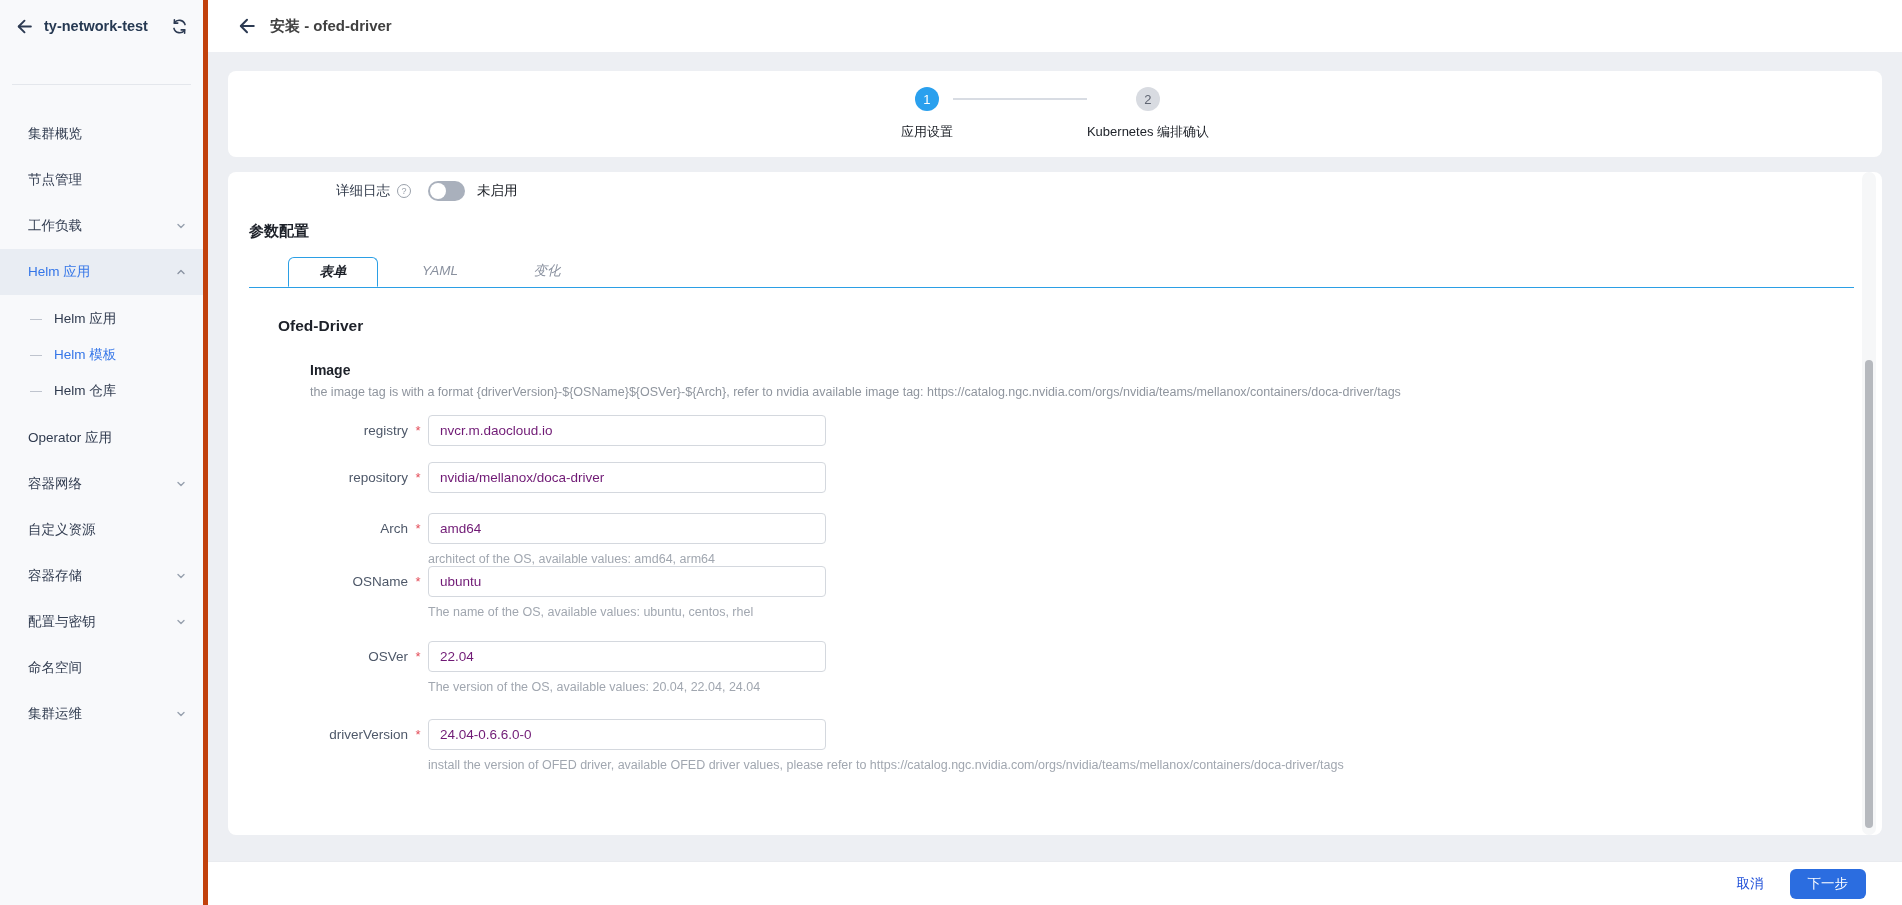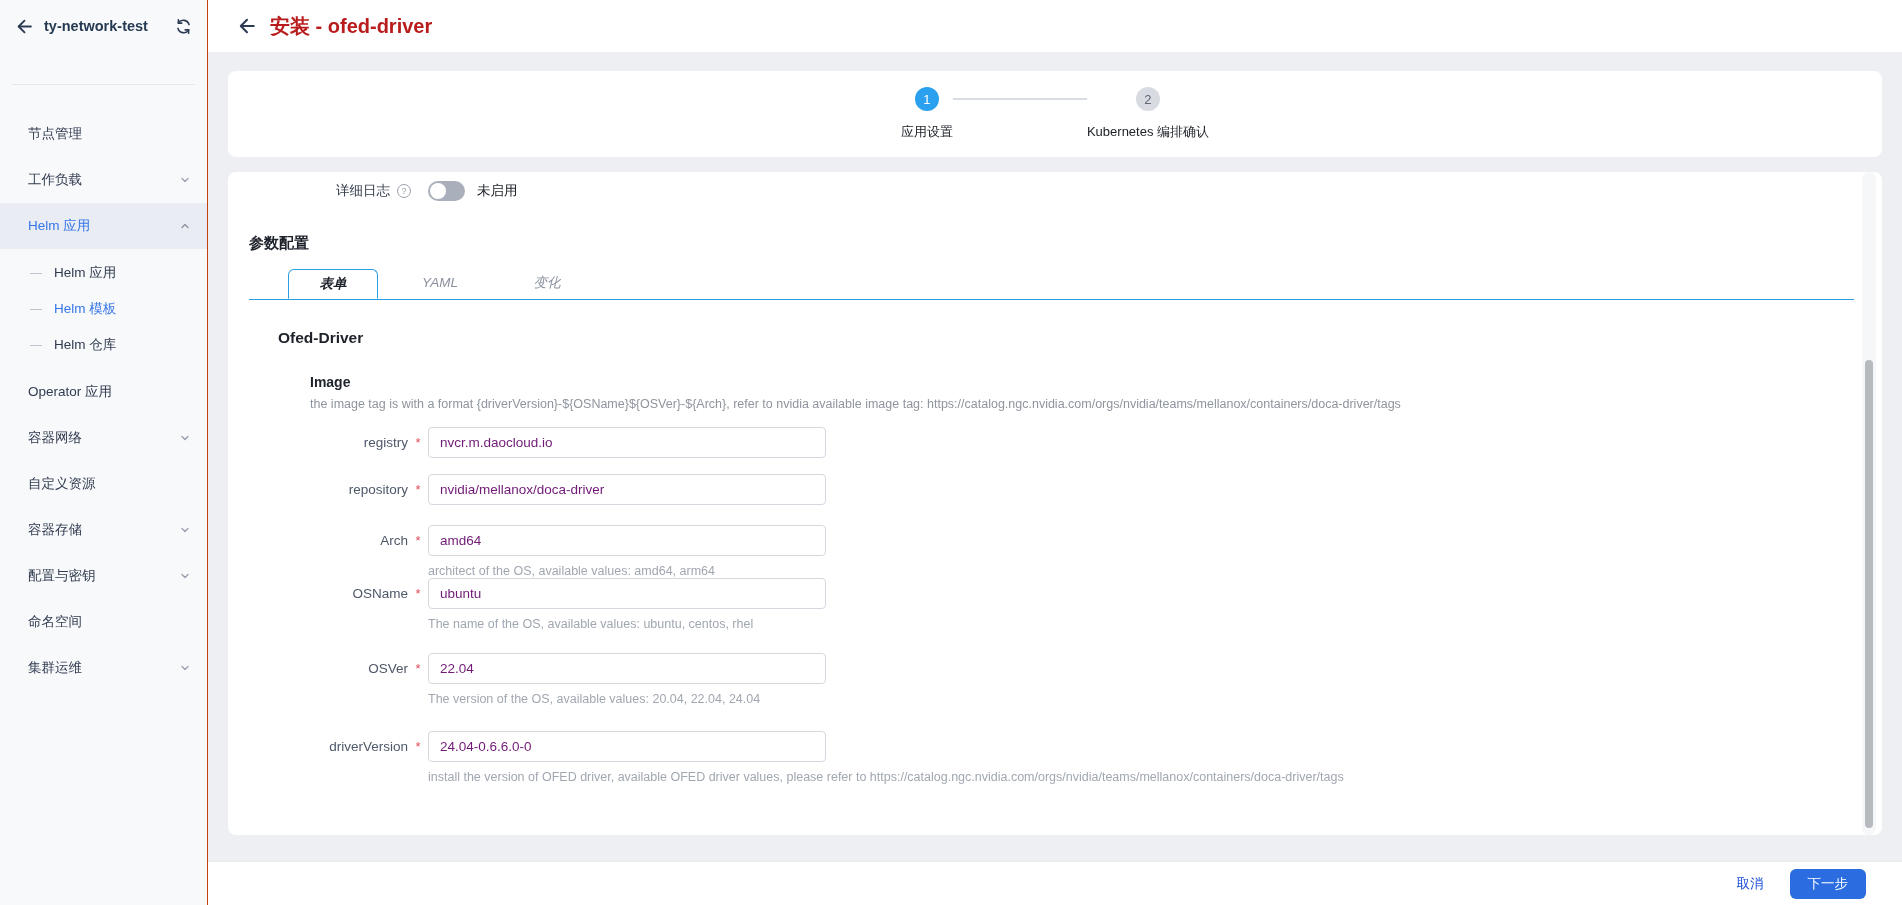--- a/index.html
+++ b/index.html
@@ -3,59 +3,59 @@
 <meta charset="utf-8">
 <style>
   * { box-sizing: border-box; margin: 0; padding: 0; }
   html,body { width:1902px; height:905px; }
   body {
     font-family: "Liberation Sans", "DejaVu Sans", sans-serif;
     background:#edeff3; color:#2a3342; overflow:hidden; display:flex;
     font-size:13.5px;
   }
   
-  .sidebar { width:208px; min-width:208px; background:#f8f9fb; border-right:1px solid #c2410c; display:flex; flex-direction:column;gap:24px; }
+  .sidebar { width:208px; min-width:208px; background:#f8f9fb; border-right:5px solid #c2410c; display:flex; flex-direction:column;gap:24px; }
   .sidebar-header { height:52px; display:flex; align-items:center; padding:0 14px 0 14px; gap:10px; }
   .cluster-name { font-weight:bold; font-size:14.5px; color:#263952; flex:1; white-space:nowrap; }
   .icon-btn { width:20px; height:20px; display:flex; align-items:center; justify-content:center; cursor:pointer; }
   .sidebar-divider { border-top:1px solid #e4e7ec; margin:8px 12px 2px 12px; }
   .nav { flex:1; overflow:hidden; }
   .nav-item { height:46px; display:flex; align-items:center; padding:0 16px 0 28px; color:#303b4f; cursor:pointer; }
   .nav-item .chev { margin-left:auto; display:flex; }
   .nav-item.active-parent { background:#e9edf3; color:#3576e8; }
   .nav-item.active-parent .label { color:#3576e8; }
   .nav-sub { height:36px; display:flex; align-items:center; padding-left:30px; gap:12px; color:#303b4f; cursor:pointer; }
   .nav-sub .dash { color:#b7bdc8; font-size:12px; }
   .nav-sub.active { color:#3576e8; }
   .chev-up { transform:rotate(180deg); }
   
   .main { flex:1; display:flex; flex-direction:column; position:relative; }
   .main-header { height:52px; background:#fff; display:flex; align-items:center; padding-left:29px; gap:13px; }
-  .main-title { font-weight:bold; font-size:20px; color:#b91c1c; }
+  .main-title { font-weight:bold; font-size:15px; color:#404040; }
   .content { flex:1; padding:19px 20px 0 20px; }
   .card { background:#fff; border-radius:8px; }
   
   .stepper-card { height:86px; display:flex; align-items:center; justify-content:center; }
   .stepper { display:flex; align-items:flex-start; }
   .step { display:flex; flex-direction:column; align-items:center; gap:12px; }
   .step-circle { width:24px; height:24px; border-radius:50%; display:flex; align-items:center; justify-content:center; font-size:13px; }
   .step-circle.active { background:#2aa0ee; color:#fff; }
   .step-circle.pending { background:#d8dbe1; color:#5f6572; }
   .step-label { font-size:13px; color:#20242b; white-space:nowrap; }
   .connector { width:134px; height:2px; background:#d8dce3; margin-top:11px; }
   
   .form-card { margin-top:15px; height:663px; position:relative; padding:4px 28px 0 21px; overflow:hidden; }
   .toggle-row { display:flex; align-items:center; height:30px; }
   .toggle-label { width:141px; text-align:right; color:#333c4c; }
   .help-icon { width:14px; height:14px; border:1px solid #9aa1ab; color:#9aa1ab; border-radius:50%;
     font-size:9px; line-height:12px; text-align:center; margin-left:7px; }
   .toggle { width:37px; height:20px; background:#a9b0bc; border-radius:10px; position:relative; margin-left:17px; cursor:pointer; }
   .toggle-knob { position:absolute; left:2px; top:2px; width:16px; height:16px; border-radius:50%; background:#fff; }
   .toggle-state { margin-left:12px; color:#20242b; }
-  .params-title { margin-top:28px; font-weight:bold; font-size:15px; color:#1d2129; }
+  .params-title { margin-top:16px; font-weight:bold; font-size:15px; color:#1d2129; }
   
   .tabbar { margin-top:16px; display:flex; border-bottom:1px solid #2b9fe5; padding-left:39px;font-style:italic; }
   .tab { width:90px; height:30px; line-height:28px; text-align:center; color:#8a919f; cursor:pointer; font-size:13.5px; }
   .tab.active { border:1px solid #2b9fe5; border-bottom:1px solid #fff; border-radius:6px 6px 0 0;
     margin-bottom:-1px; background:#fff; color:#1d2129; font-weight:bold; }
   
   .section-title { margin:29px 0 0 29px; font-weight:bold; font-size:15.5px; color:#1d2129; }
   .group-title { margin:27px 0 0 61px; font-weight:bold; font-size:14px; color:#1d2129; }
   .group-desc { margin:7px 0 0 61px; font-size:12.5px; color:#8f959e; }
   
@@ -93,20 +93,23 @@
           <path d="M13.2 6.2 A5.6 5.6 0 0 0 3.2 4.6"></path>
           <path d="M2.8 9.8 A5.6 5.6 0 0 0 12.8 11.4"></path>
           <path d="M3.2 1.6 V4.8 H6.4"></path>
           <path d="M12.8 14.4 V11.2 H9.6"></path>
         </svg>
     </span>
   </div>
   <div class="sidebar-divider"></div>
   <div class="nav">
     <div class="nav-item">
+        <span class="label">集群概览</span>
+      </div>
+    <div class="nav-item">
         <span class="label">节点管理</span>
       </div>
     <div class="nav-item">
       <span class="label">工作负载</span>
       <span class="chev">
           <svg width="12" height="12" viewBox="0 0 12 12">
             <path d="M3 4.5 L6 7.5 L9 4.5" stroke="#98a1ae" stroke-width="1.4" fill="none" stroke-linecap="round" stroke-linejoin="round"></path>
           </svg>
         </span>
     </div>

